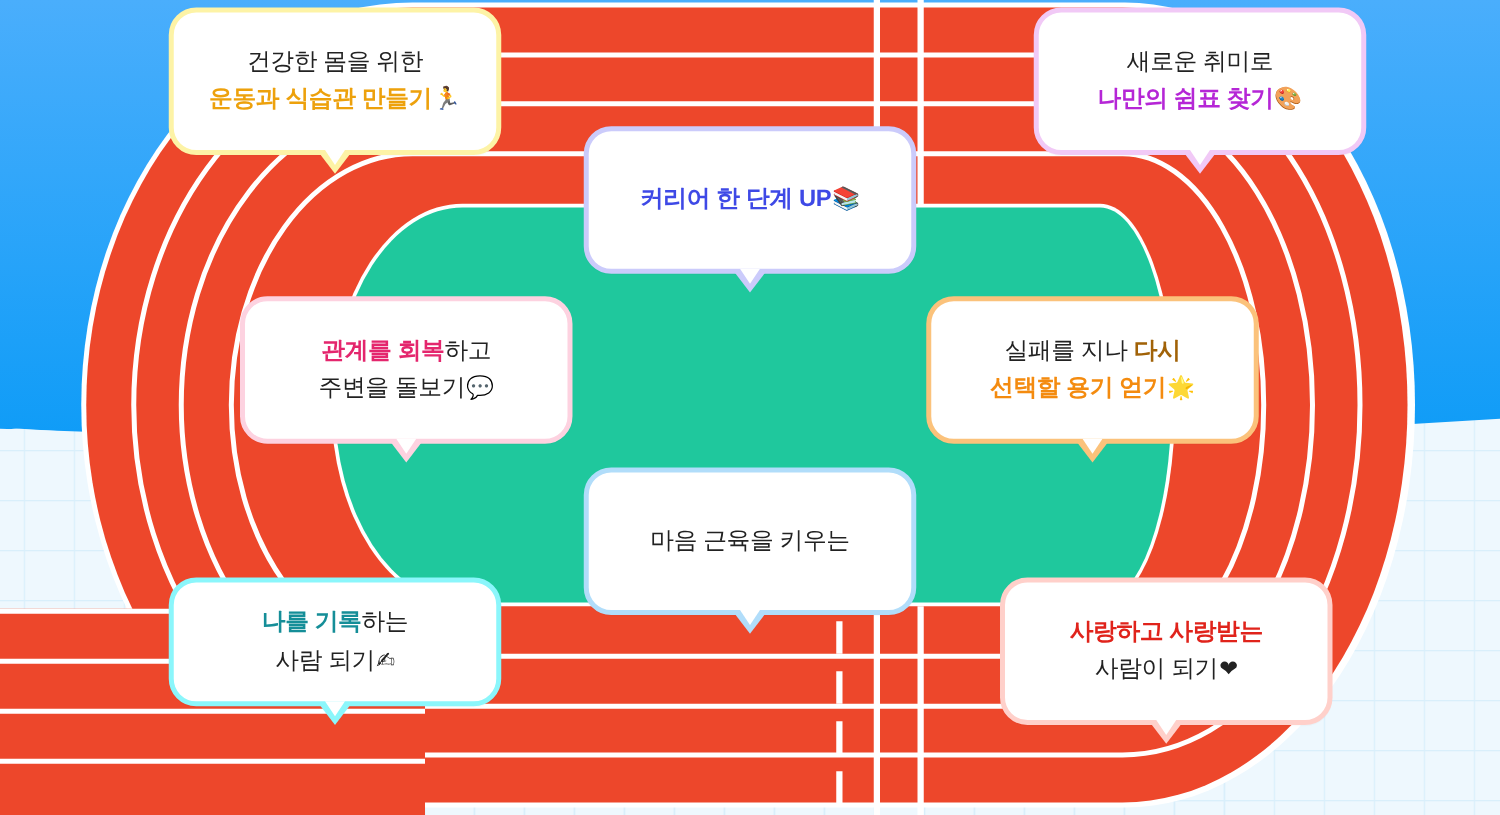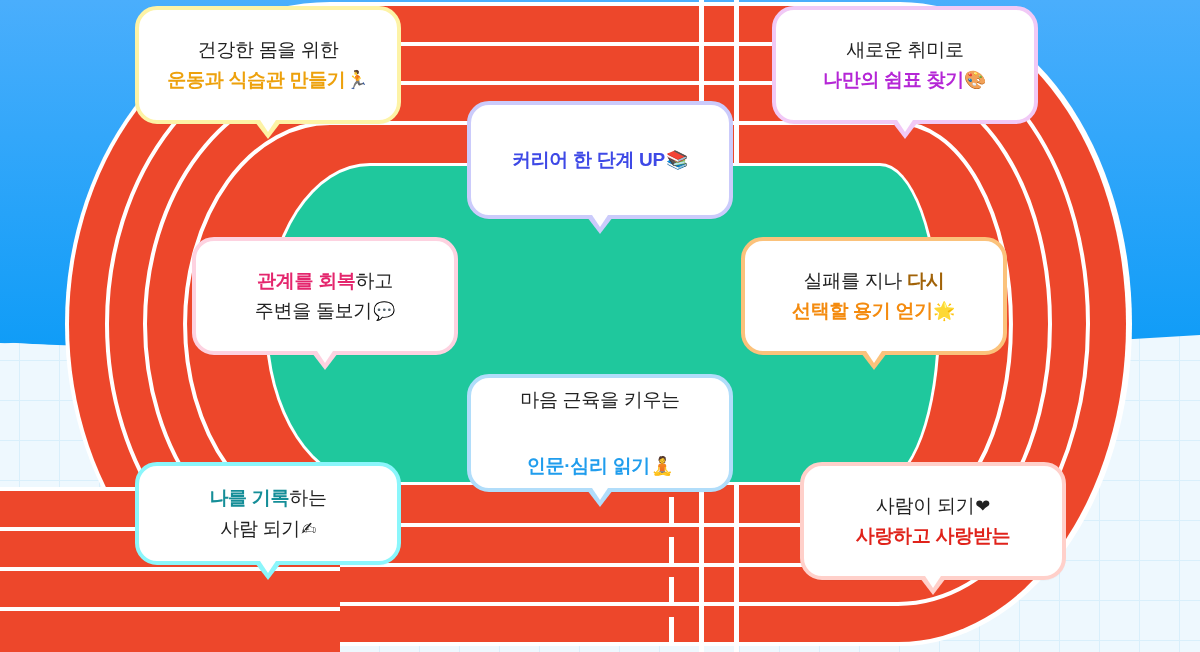--- a/index.html
+++ b/index.html
@@ -75,21 +75,21 @@
 </svg>
 
 <div class="bubble" id="b-health" style="left: 135px; top: 6px; width: 266px; height: 118px; border-color: rgb(253, 243, 166);">
   <div class="line"><span>건강한 몸을 위한</span></div>
   <div class="line"><span class="hl" style="color: rgb(237, 161, 12);">운동과 식습관 만들기</span><span class="emoji">🏃</span></div>
   <span class="tail" style="position: absolute; left: 50%; bottom: -19px; margin-left: -13px; width: 0px; height: 0px; border-left: 13px solid transparent; border-right: 13px solid transparent; border-top: 17px solid rgb(253, 243, 166);">
       <span style="position: absolute; left: -8px; top: -19px; width: 0px; height: 0px; border-left: 8px solid transparent; border-right: 8px solid transparent; border-top: 12px solid rgb(255, 255, 255);"></span>
     </span>
 </div>
 
-<div class="bubble" id="b-hobby" style="left: 772px; top: 6px; width: 266px; height: 118px; border-color: rgb(241, 201, 246);">
+<div class="bubble" id="b-hobby" style="left: 827px; top: 6px; width: 266px; height: 118px; border-color: rgb(241, 201, 246);">
   <div class="line"><span>새로운 취미로</span></div>
   <div class="line"><span class="hl" style="color: rgb(181, 38, 214);">나만의 쉼표 찾기</span><span class="emoji">🎨</span></div>
   <span class="tail" style="position: absolute; left: 50%; bottom: -19px; margin-left: -13px; width: 0px; height: 0px; border-left: 13px solid transparent; border-right: 13px solid transparent; border-top: 17px solid rgb(241, 201, 246);">
       <span style="position: absolute; left: -8px; top: -19px; width: 0px; height: 0px; border-left: 8px solid transparent; border-right: 8px solid transparent; border-top: 12px solid rgb(255, 255, 255);"></span>
     </span>
 </div>
 
 <div class="bubble" id="b-career" style="left: 467px; top: 101px; width: 266px; height: 118px; border-color: rgb(203, 203, 251);">
   <div class="line"><span class="hl" style="color: rgb(62, 73, 230);">커리어 한 단계 UP</span><span class="emoji">📚</span></div>
   <span class="tail" style="position: absolute; left: 50%; bottom: -19px; margin-left: -13px; width: 0px; height: 0px; border-left: 13px solid transparent; border-right: 13px solid transparent; border-top: 17px solid rgb(203, 203, 251);">
@@ -108,33 +108,32 @@
 <div class="bubble" id="b-courage" style="left: 741px; top: 237px; width: 266px; height: 118px; border-color: rgb(251, 194, 123);">
   <div class="line"><span>실패를 지나 </span><span class="hl" style="color: #a16207;">다시</span></div>
   <div class="line"><span class="hl" style="color: rgb(244, 139, 15);">선택할 용기 얻기</span><span class="emoji">🌟</span></div>
   <span class="tail" style="position: absolute; left: 50%; bottom: -19px; margin-left: -13px; width: 0px; height: 0px; border-left: 13px solid transparent; border-right: 13px solid transparent; border-top: 17px solid rgb(251, 194, 123);">
       <span style="position: absolute; left: -8px; top: -19px; width: 0px; height: 0px; border-left: 8px solid transparent; border-right: 8px solid transparent; border-top: 12px solid rgb(255, 255, 255);"></span>
     </span>
 </div>
 
 <div class="bubble" id="b-mind" style="left: 467px; top: 374px; width: 266px; height: 118px; border-color: rgb(177, 221, 250); gap: 36px;">
   <div class="line"><span>마음 근육을 키우는</span></div>
-  <div class="line"><span class="hl" style="color: rgb(32, 157, 237);">인문·심리 읽기</span><span class="emoji">🧘</span></div>
   <span class="tail" style="position: absolute; left: 50%; bottom: -19px; margin-left: -13px; width: 0px; height: 0px; border-left: 13px solid transparent; border-right: 13px solid transparent; border-top: 17px solid rgb(177, 221, 250);">
       <span style="position: absolute; left: -8px; top: -19px; width: 0px; height: 0px; border-left: 8px solid transparent; border-right: 8px solid transparent; border-top: 12px solid rgb(255, 255, 255);"></span>
     </span>
 </div>
 
 <div class="bubble" id="b-record" style="left: 135px; top: 462px; width: 266px; height: 103px; border-color: rgb(139, 246, 251);">
   <div class="line"><span class="hl" style="color: rgb(21, 142, 152);">나를 기록</span><span>하는</span></div>
   <div class="line"><span>사람 되기</span><span class="emoji">✍</span></div>
   <span class="tail" style="position: absolute; left: 50%; bottom: -19px; margin-left: -13px; width: 0px; height: 0px; border-left: 13px solid transparent; border-right: 13px solid transparent; border-top: 17px solid rgb(139, 246, 251);">
       <span style="position: absolute; left: -8px; top: -19px; width: 0px; height: 0px; border-left: 8px solid transparent; border-right: 8px solid transparent; border-top: 12px solid rgb(255, 255, 255);"></span>
     </span>
 </div>
 
 <div class="bubble" id="b-love" style="left: 800px; top: 462px; width: 266px; height: 118px; border-color: rgb(255, 208, 202);">
+  <div class="line"><span class="hl" style="color: rgb(224, 35, 27);">사랑하고 사랑받는</span></div>
   <div class="line"><span>사람이 되기</span><span class="emoji">❤</span></div>
-  <div class="line"><span class="hl" style="color: rgb(224, 35, 27);">사랑하고 사랑받는</span></div>
   <span class="tail" style="position: absolute; left: 50%; bottom: -19px; margin-left: -13px; width: 0px; height: 0px; border-left: 13px solid transparent; border-right: 13px solid transparent; border-top: 17px solid rgb(255, 208, 202);">
       <span style="position: absolute; left: -8px; top: -19px; width: 0px; height: 0px; border-left: 8px solid transparent; border-right: 8px solid transparent; border-top: 12px solid rgb(255, 255, 255);"></span>
     </span>
 </div>
 
 </body></html>

